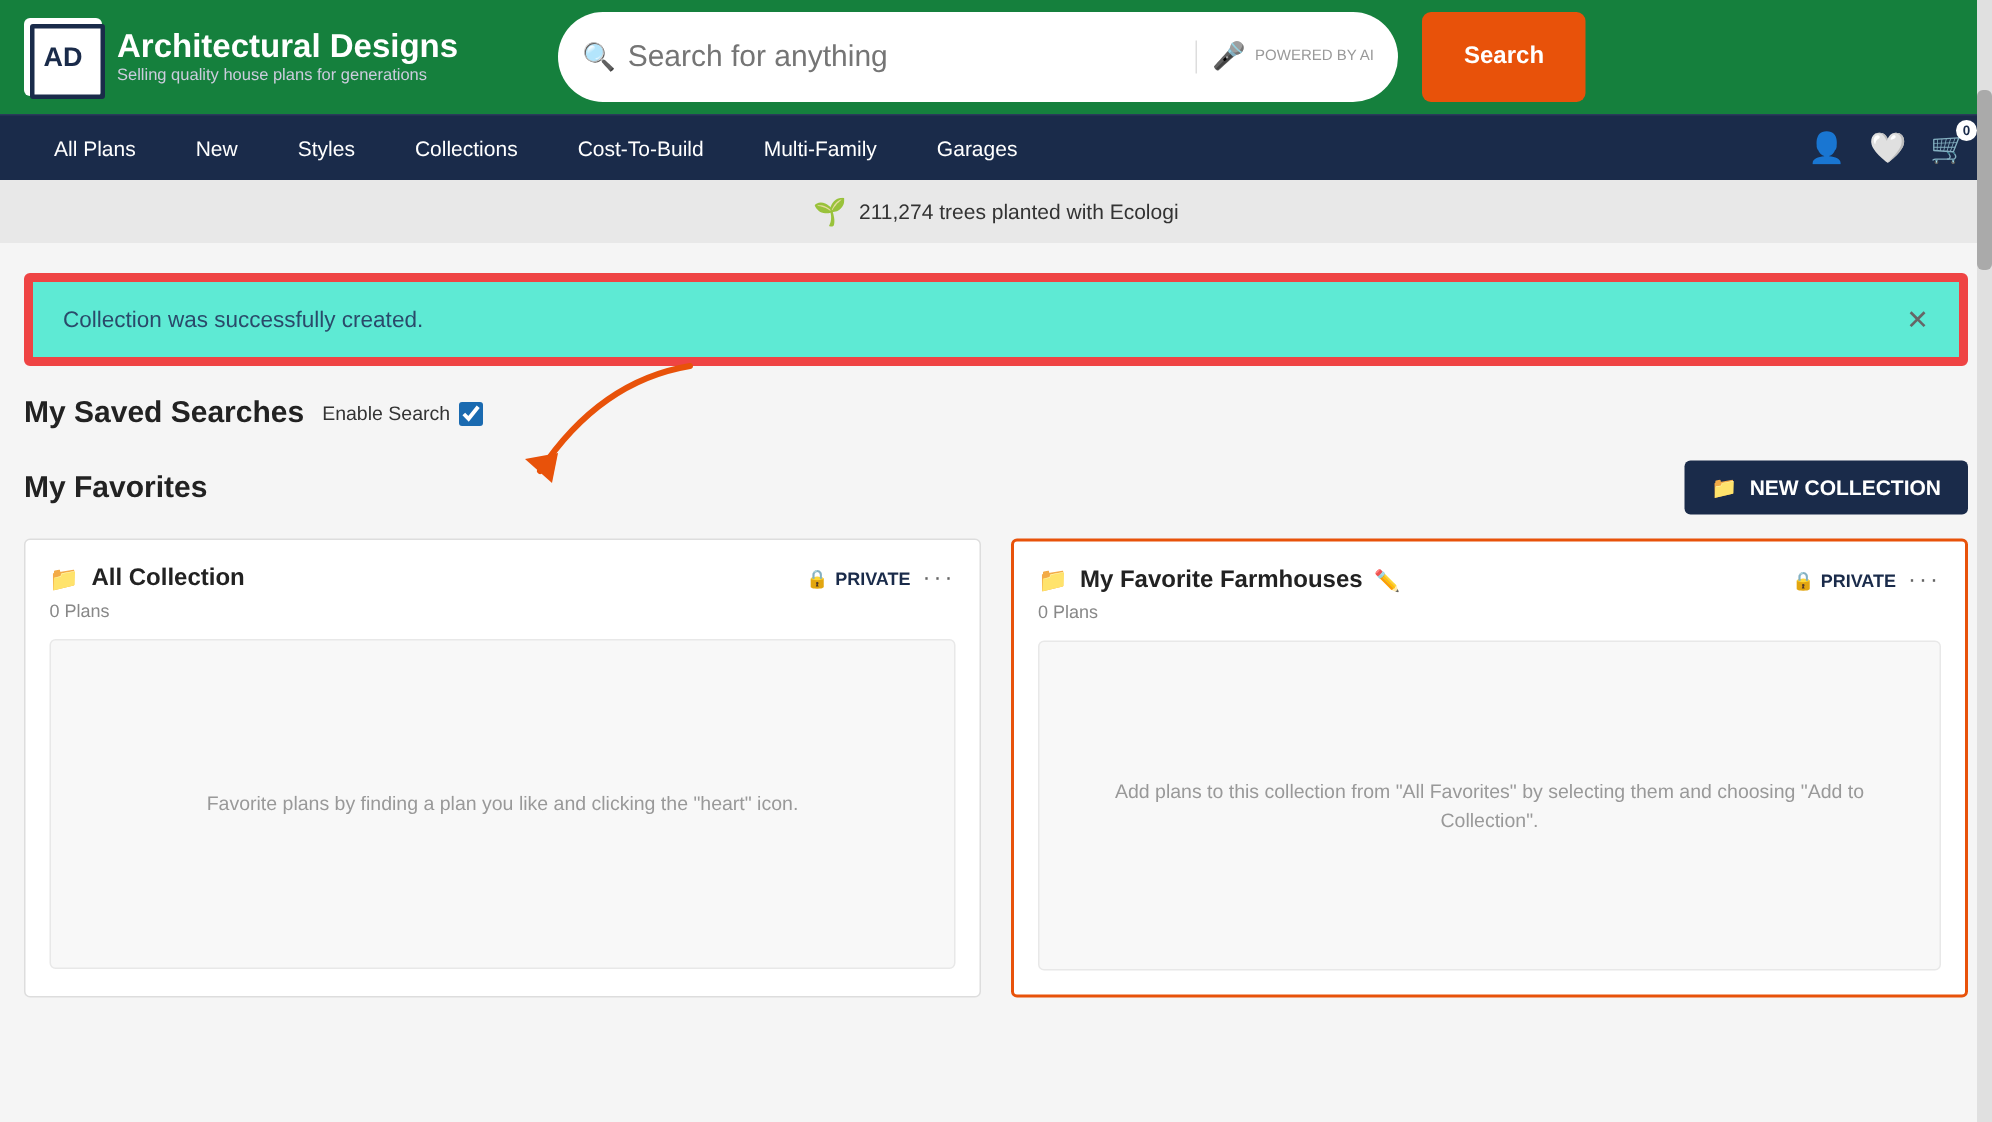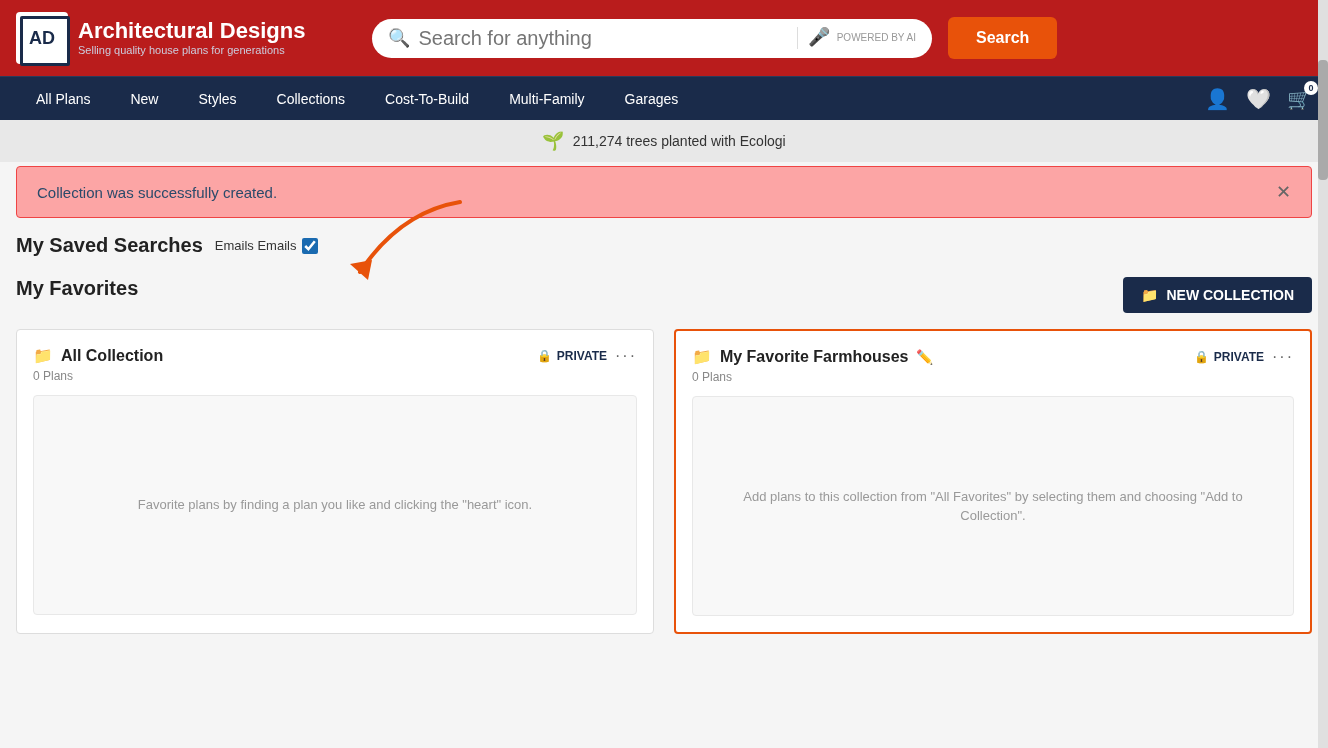--- a/index.html
+++ b/index.html
@@ -1,22 +1,21 @@
 <!DOCTYPE html>
 <html><head>
   <meta charset="utf-8">
   <style>
     * { box-sizing: border-box; margin: 0; padding: 0; }
     body { font-family: Arial, sans-serif; background: #f5f5f5; min-width: 1328px; }
 
     
     .header {
-      background: #b91c1c;
-      display: flex;
-      align-items: center;
+      background: #15803d;
+      display: flex;
       padding: 8px 16px;
       gap: 16px;
       height: 76px;
     }
     .logo-area {
       display: flex;
       align-items: center;
       gap: 10px;
       min-width: 340px;
     }
@@ -145,24 +144,24 @@
       color: #333;
       display: flex;
       align-items: center;
       justify-content: center;
       gap: 8px;
     }
     .tree-icon { color: #3a8a3a; font-size: 18px; }
 
     
     .success-msg {
-      background: #fca5a5;
-      border: 1px solid #ef4444;
+      background: #5eead4;
+      border: 6px solid #ef4444;
       padding: 14px 20px;
-      margin: 4px 16px;
+      margin: 20px 16px;
       border-radius: 4px;
       display: flex;
       align-items: center;
       justify-content: space-between;
       font-size: 15px;
       color: #2a4a6a;
     }
     .close-btn {
       background: none;
       border: none;
@@ -223,20 +222,21 @@
       margin-top: 4px;
     }
     .no-saved span { font-weight: bold; }
 
     
     .favorites-section {
       margin-top: 20px;
     }
     .favorites-header {
       display: flex;
+      align-items: center;
       justify-content: space-between;
       margin-bottom: 16px;
     }
     .new-collection-btn {
       background: #1a2b4a;
       color: white;
       border: none;
       padding: 10px 18px;
       border-radius: 4px;
       font-size: 14px;
@@ -398,21 +398,21 @@
     <polygon points="30,72 48,88 52,68" fill="#e8520a"></polygon>
   </svg>
 </div>
 
 <div class="main-content">
 
   <div class="saved-searches">
     <div class="saved-searches-header">
       <span class="section-title">My Saved Searches</span>
       <div class="enable-emails">
-        <span>Emails Emails</span>
+        <span>Enable Search</span>
         <input type="checkbox" class="checkbox-blue" checked="" style="">
       </div>
     </div>
   </div>
 
   <div class="favorites-section">
     <div class="favorites-header">
       <span class="section-title">My Favorites</span>
       <button class="new-collection-btn">
         <span>📁</span>

